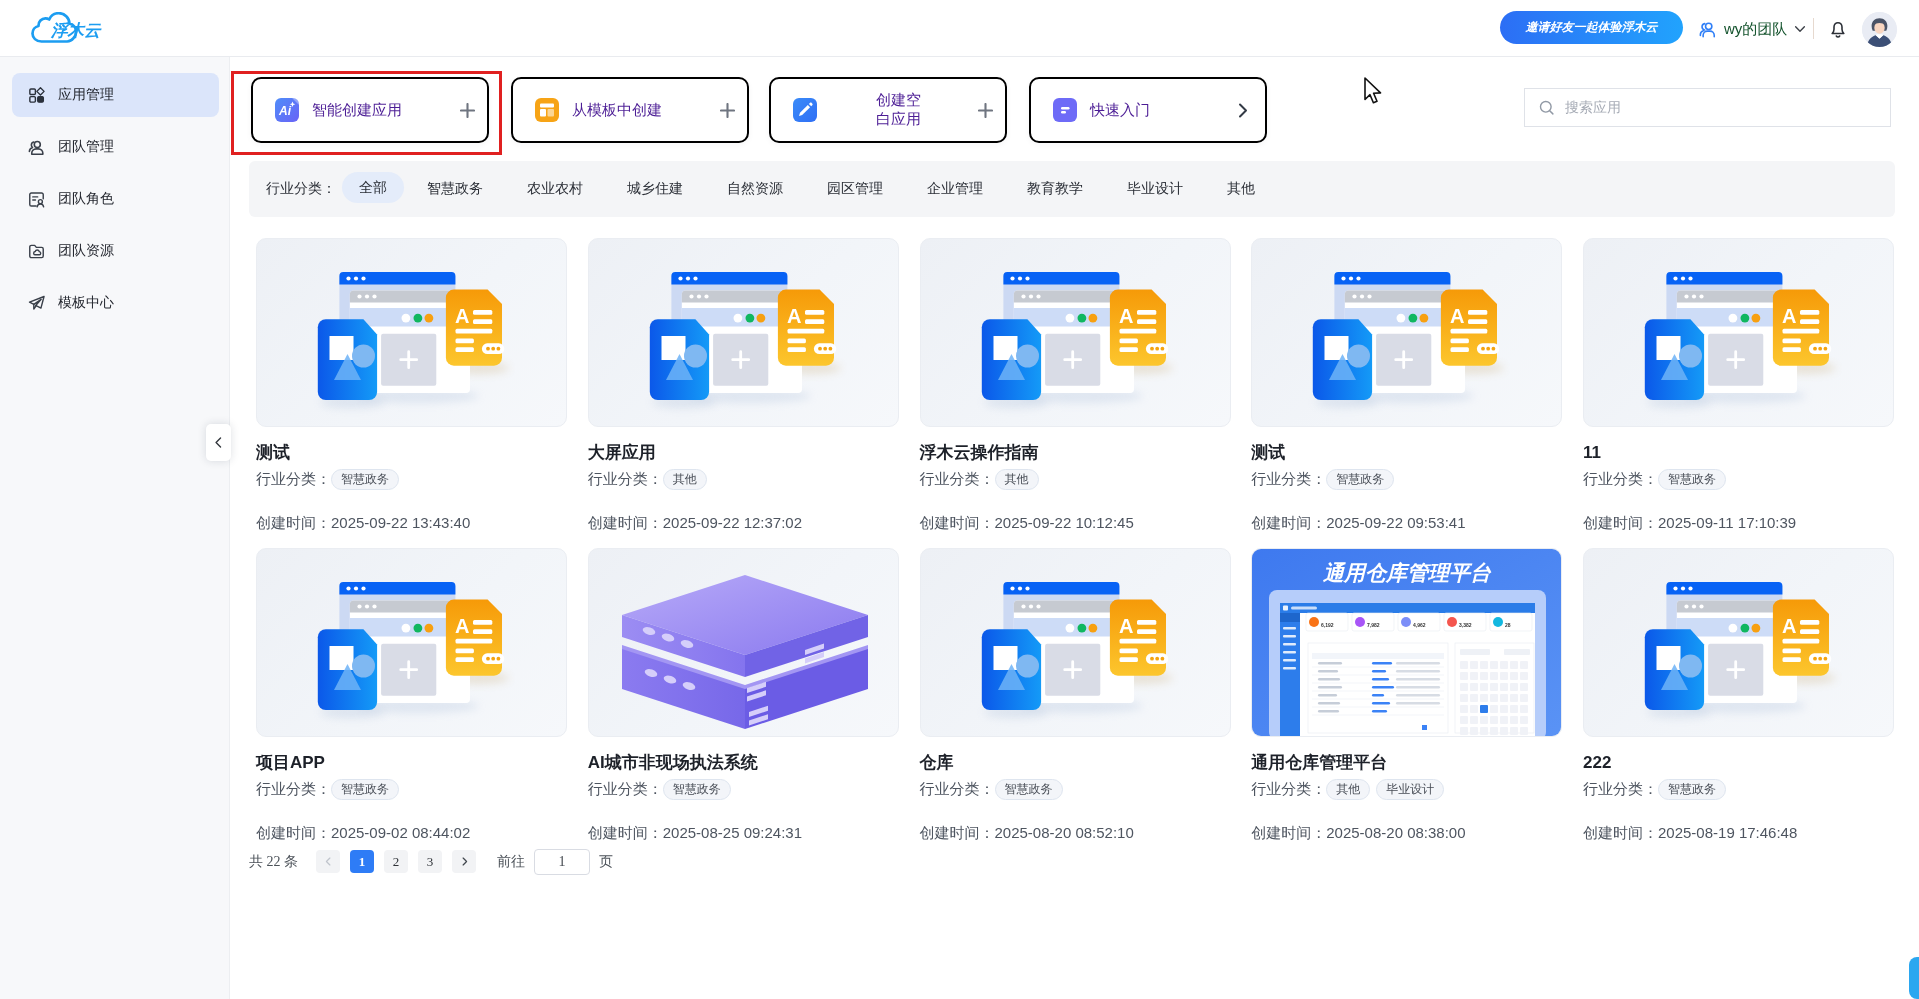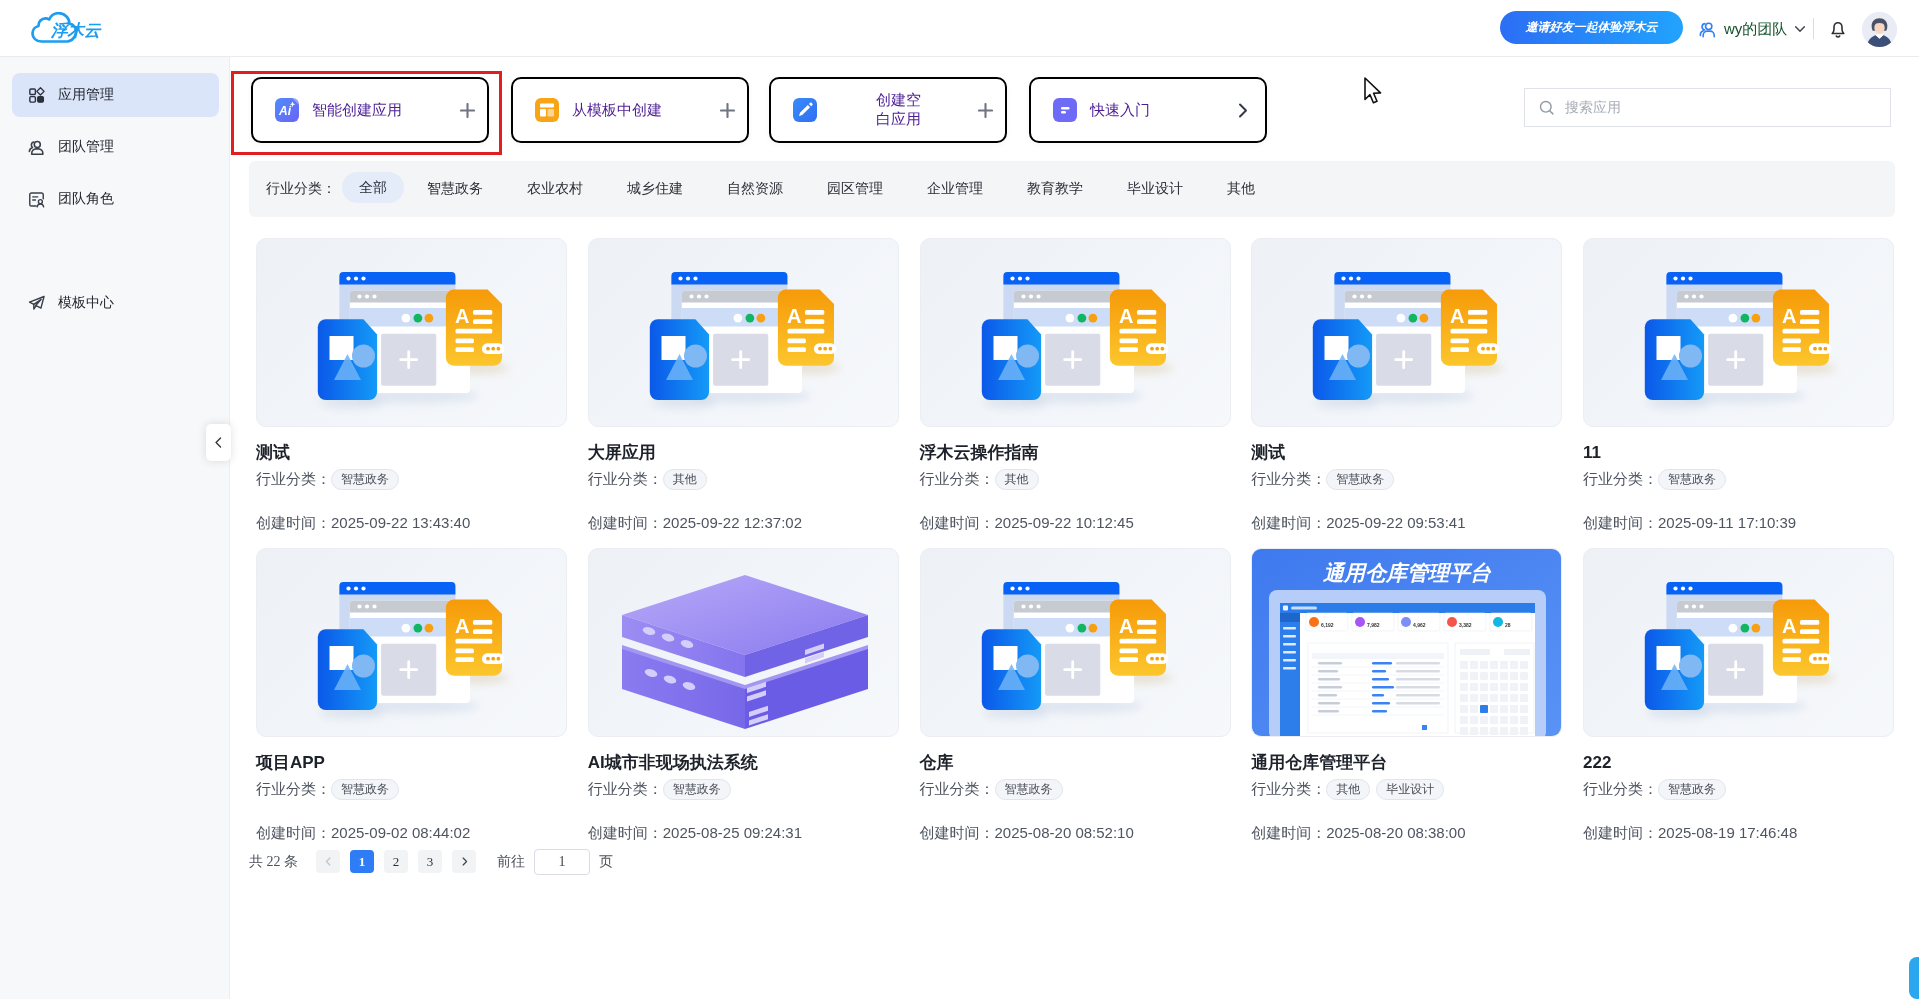--- a/index.html
+++ b/index.html
@@ -168,20 +168,27 @@
     团队管理
   </div>
   <div class="menu-item" style="top:120px;">
     <svg width="19" height="19" viewBox="0 0 24 24" fill="none" stroke="#3a404a" stroke-width="1.8" stroke-linecap="round" stroke-linejoin="round">
       <path d="M20.5 11V5.8a2 2 0 0 0-2-2H5.5a2 2 0 0 0-2 2v12.4a2 2 0 0 0 2 2h6"></path>
       <path d="M7.3 8.7h6.2M7.3 12.7h3.4"></path>
       <circle cx="16.9" cy="14.7" r="2.5"></circle>
       <path d="M12.8 21.2c.4-2.1 2-3.6 4.1-3.6s3.7 1.5 4.1 3.6"></path>
     </svg>
     团队角色
+  </div>
+  <div class="menu-item" style="top:172px;">
+    <svg width="19" height="19" viewBox="0 0 24 24" fill="none" stroke="#3a404a" stroke-width="1.8" stroke-linecap="round" stroke-linejoin="round">
+      <path d="M3.5 6.3a2 2 0 0 1 2-2h4.2l2.1 2.5h6.7a2 2 0 0 1 2 2v8.9a2 2 0 0 1-2 2h-13a2 2 0 0 1-2-2z"></path>
+      <path d="M15.3 16.2c1.1 0 2-.9 2-2 0-1-.8-1.9-1.8-2-.3-1.2-1.3-2.1-2.6-2.1-1.2 0-2.2.8-2.5 1.9-1.1.1-2 1-2 2.1s.9 2.1 2.1 2.1z"></path>
+    </svg>
+    团队资源
   </div>
   <div class="menu-item" style="top:224px;">
     <svg width="19" height="19" viewBox="0 0 24 24" fill="none" stroke="#3a404a" stroke-width="1.8" stroke-linecap="round" stroke-linejoin="round">
       <path d="M21.5 3.2L3.2 10.3l5.4 2.7 9.3-6.2-6.9 7.6 6.6 3.4z"></path>
       <path d="M8.6 13v6l3.1-4.3"></path>
     </svg>
     模板中心
   </div>
 </div>
 <div class="collapse-btn">

